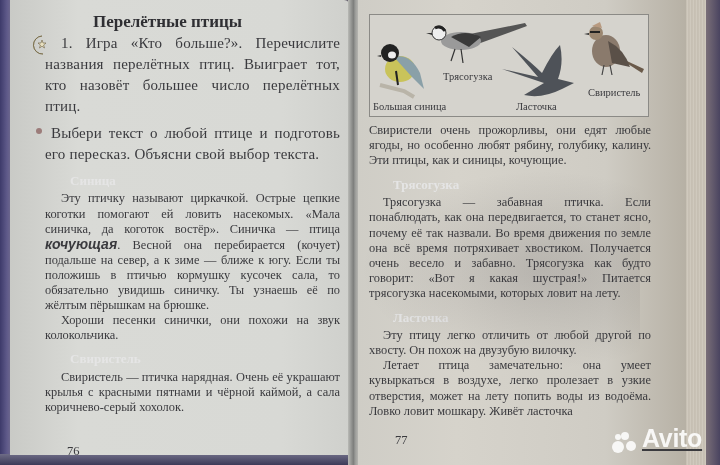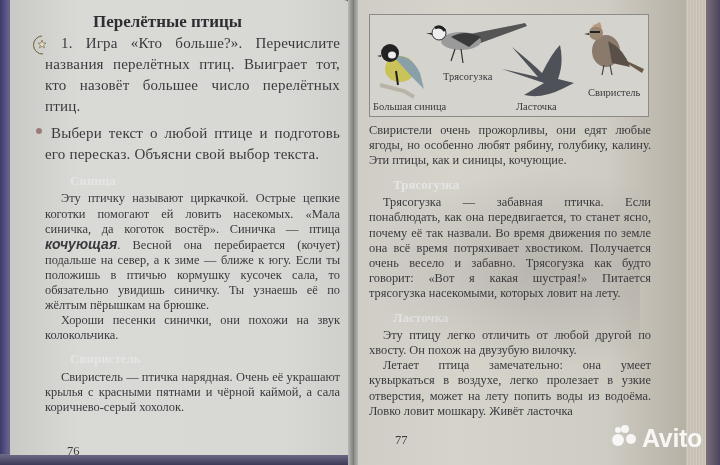--- a/index.html
+++ b/index.html
@@ -44,21 +44,21 @@
 
     
     .illus { position: absolute; left: 369px; top: 14px; width: 280px; height: 103px; border: 1px solid #8b8a86; background: #d5d3cd; }
     .bird { position: absolute; }
     .cap { position: absolute; font-size: 10.5px; color: #3a3a3e; white-space: nowrap; }
     .rp { position: absolute; left: 369px; top: 123px; width: 282px; font-size: 12.4px; line-height: 15.1px; }
     .rp p { text-indent: 14px; text-align: justify; }
     .rp .first { text-indent: 0; }
     .rp .sec-h { padding-left: 24px; margin: 9px 0 3px 0; }
 
-    .avito { position: absolute; left: 612px; top: 424px; display: flex; align-items: flex-start; gap: 4px; }
+    .avito { position: absolute; left: 612px; top: 424px; display: flex; align-items: flex-end; gap: 4px; text-decoration: underline; }
     .avito-dots { position: relative; width: 26px; height: 22px; }
     .avito-dots span { position: absolute; border-radius: 50%; background: rgba(255,255,255,0.85); }
     .avito-text { font-family: "Liberation Sans", sans-serif; font-size: 25px; font-weight: bold; color: rgba(255,255,255,0.88); letter-spacing: -0.3px; }
   </style>
 </head>
 <body>
 
 <div class="spread">
   <div class="cover-left"></div>
   <div class="cover-bottom"></div>

